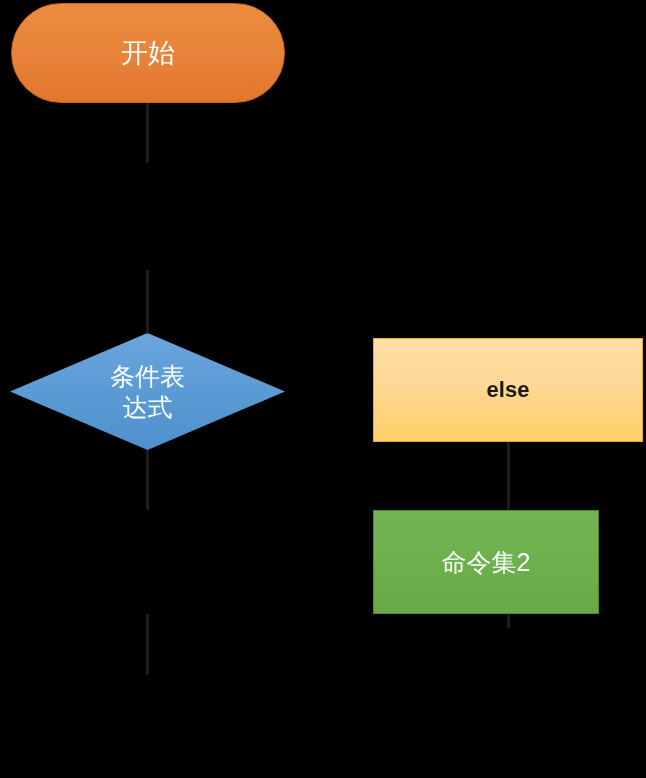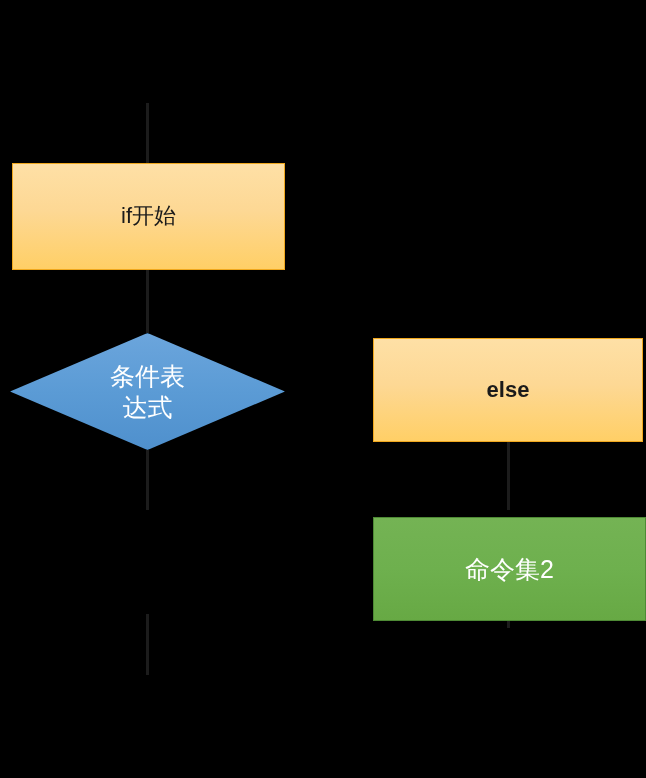--- a/index.html
+++ b/index.html
@@ -89,34 +89,34 @@
 
 <div id="canvas">
 
   <div class="connector" style="left:146px; top:103px; width:3px; height:60px;"></div>
   <div class="connector" style="left:146px; top:270px; width:3px; height:63px;"></div>
   <div class="connector" style="left:146px; top:450px; width:3px; height:60px;"></div>
   <div class="connector" style="left:146px; top:614px; width:3px; height:61px;"></div>
   <div class="connector" style="left:507px; top:442px; width:3px; height:68px;"></div>
   <div class="connector" style="left:507px; top:614px; width:3px; height:14px;"></div>
 
+  <div class="node terminator" style="left:11px; top:3px; width:274px; height:100px;">
+    <span>开始</span>
+  </div>
 
-  <div class="node boxyellow" style="left:12px; top:163px; width:273px; height:107px;">
-    <span>if开始</span>
-  </div>
 
   <div class="diamond-wrap" style="left:10px; top:333px; width:275px; height:117px;">
     <div class="diamond-shape"></div>
     <div class="diamond-label">条件表
 达式</div>
   </div>
 
   <div class="node boxyellow" style="left:373px; top:338px; width:270px; height:104px;font-weight:bold;">
     <span>else</span>
   </div>
 
 
-  <div class="node boxgreen" style="left:373px; top:510px; width:273px; height:104px;margin-top:7px;">
+  <div class="node boxgreen" style="left:373px; top:510px; width:226px; height:104px;">
     <span>命令集2</span>
   </div>
 
 
 </div>
 
 </body></html>

